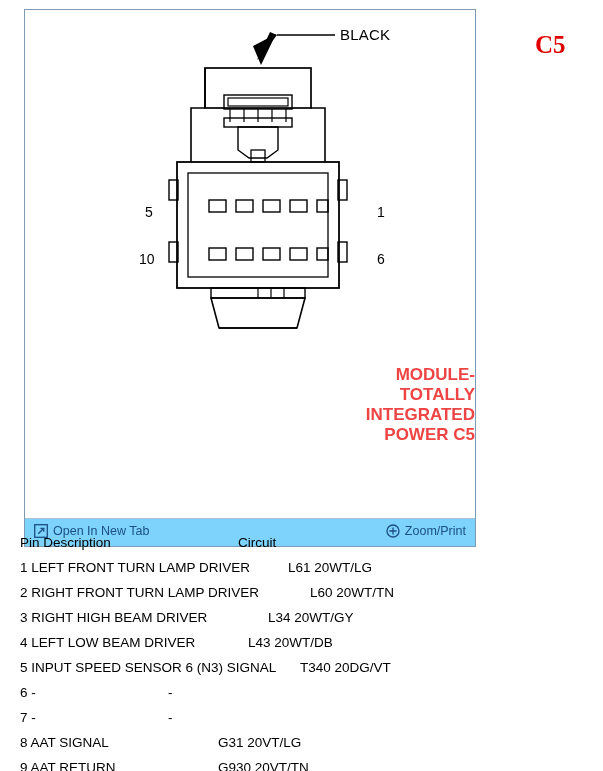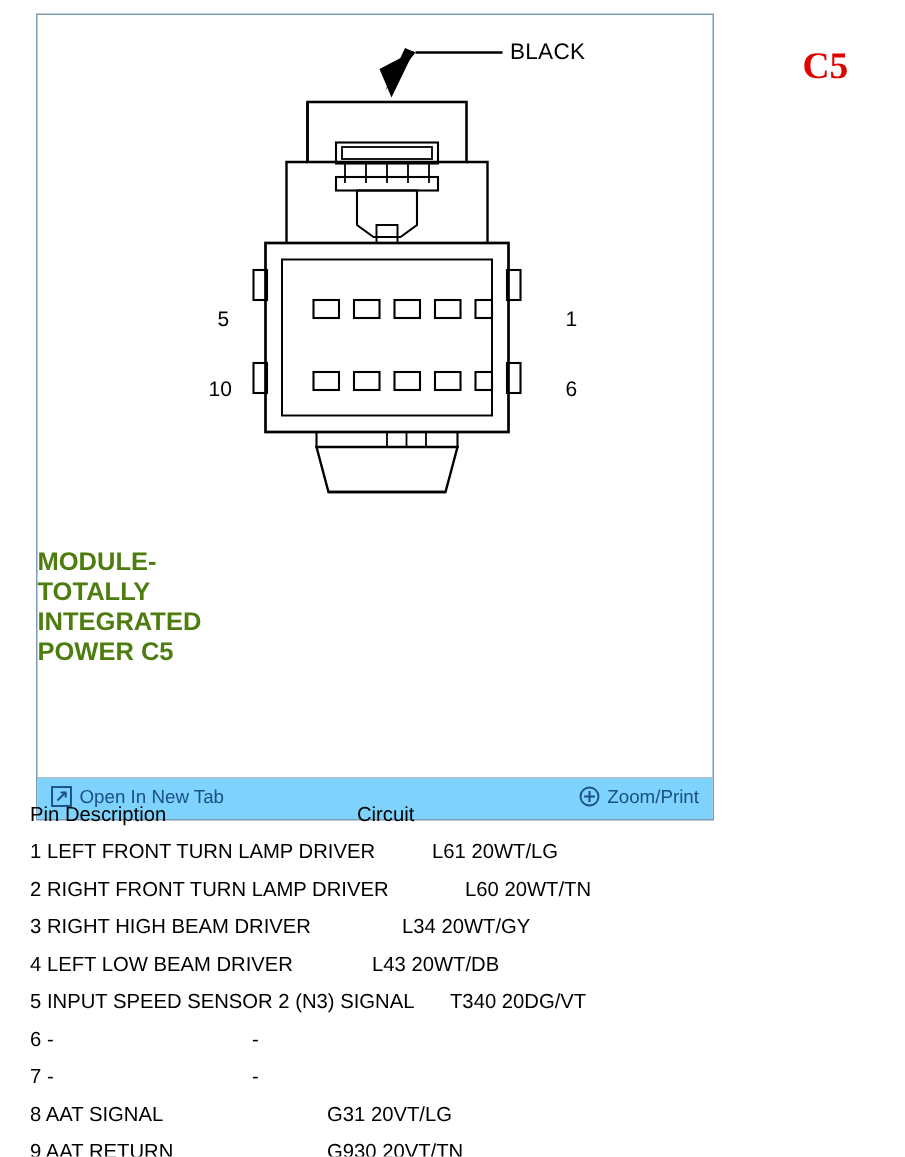--- a/index.html
+++ b/index.html
@@ -55,25 +55,25 @@
   #pin-10 { left: 114px; top: 241px; }
   #pin-1  { left: 352px; top: 194px; }
   #pin-6  { left: 352px; top: 241px; }
 
   
   #module-caption {
     position: absolute;
     left: 0;
     top: 355px;
     width: 450px;
-    text-align: left;
+    text-align: right;
     font-size: 17px;
     font-weight: bold;
     line-height: 20px;
-    color: #4d7c0f;
+    color: #ef4444;
   }
 
   
   #panel-toolbar {
     position: absolute;
     left: 0;
     bottom: 0;
     width: 450px;
     height: 28px;
     background: #7dd3fc;
@@ -252,21 +252,21 @@
       </div>
       <div class="pin-row">
         <span class="pin-desc">3 RIGHT HIGH BEAM DRIVER</span>
         <span class="pin-circuit" style="left: 248px; text-align: center;">L34 20WT/GY</span>
       </div>
       <div class="pin-row">
         <span class="pin-desc">4 LEFT LOW BEAM DRIVER</span>
         <span class="pin-circuit" style="left: 228px;">L43 20WT/DB</span>
       </div>
       <div class="pin-row">
-        <span class="pin-desc">5 INPUT SPEED SENSOR 2 (N3) SIGNAL</span>
+        <span class="pin-desc">5 INPUT SPEED SENSOR 6 (N3) SIGNAL</span>
         <span class="pin-circuit" style="left: 280px;">T340 20DG/VT</span>
       </div>
       <div class="pin-row">
         <span class="pin-desc">6 -</span>
         <span class="pin-circuit" style="left: 148px;">-</span>
       </div>
       <div class="pin-row">
         <span class="pin-desc">7 -</span>
         <span class="pin-circuit" style="left: 148px;">-</span>
       </div>

